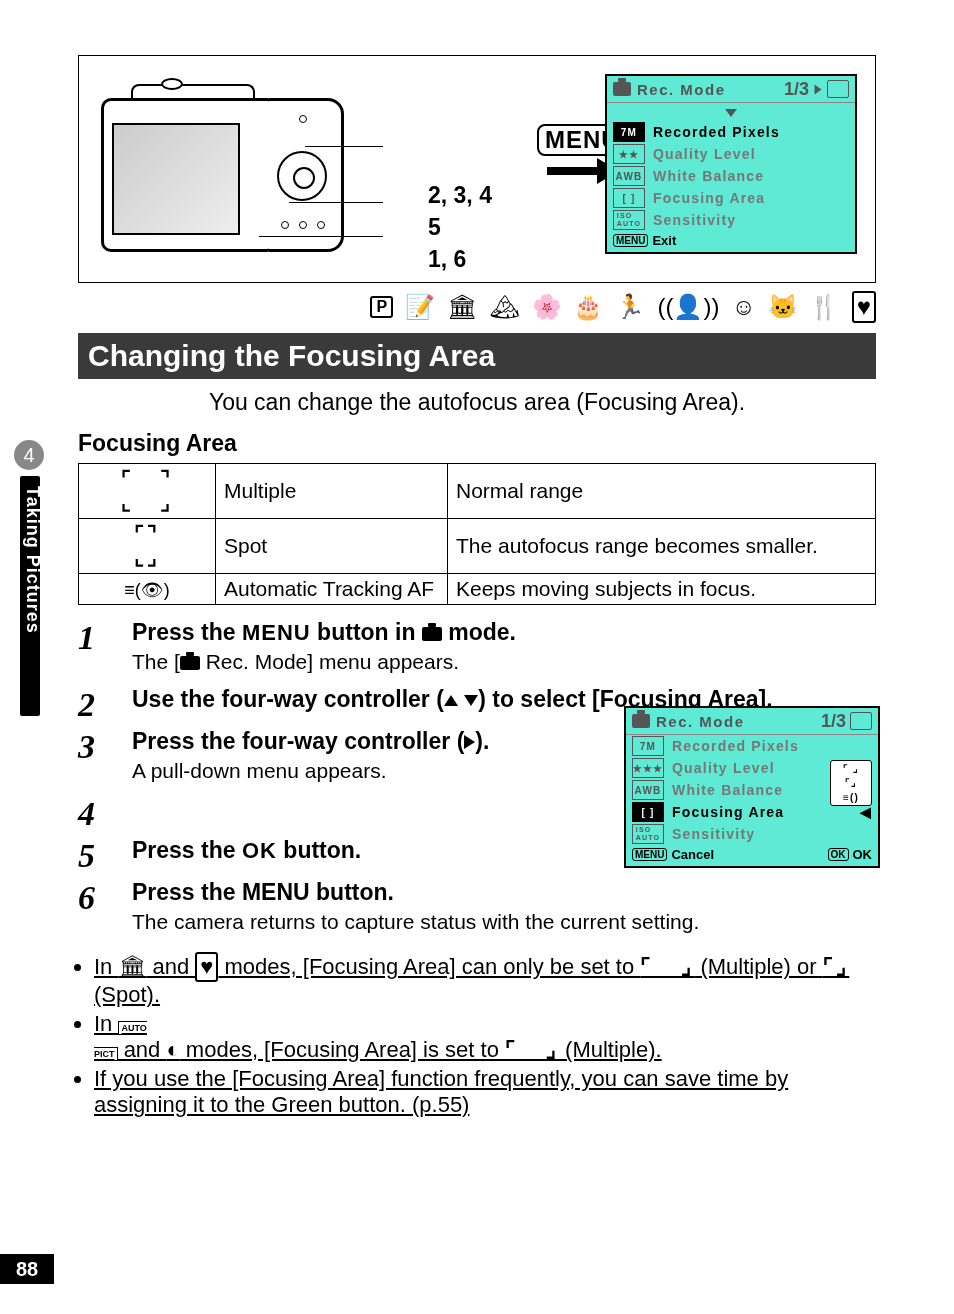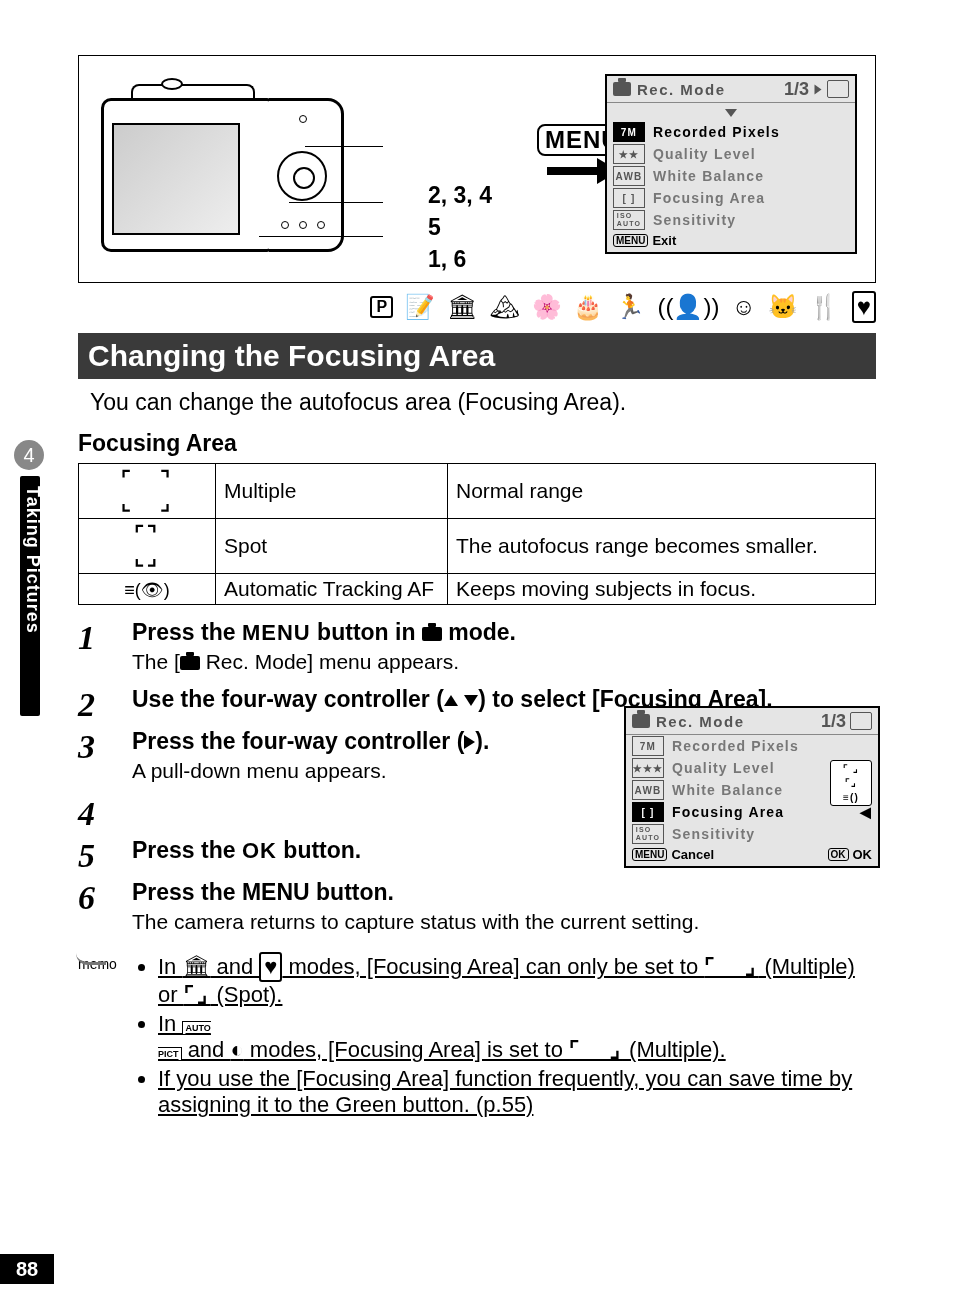--- a/index.html
+++ b/index.html
@@ -74,21 +74,21 @@
     position:absolute; left:468px; top:106px; width:72px; height:18px;
   }
   .arrow-rt .shaft{position:absolute; left:0; top:5px; width:52px; height:8px; background:#000;}
   .arrow-rt .head{
     position:absolute; right:0; top:-4px; width:0; height:0;
     border-top:13px solid transparent; border-bottom:13px solid transparent; border-left:22px solid #000;
   }
 
   
   .lcd-menu {
-    position:absolute; right:18px; top:18px; width:248px; border:2.5px solid #000; background:#e5e5e5;
+    position:absolute; right:18px; top:18px; width:248px; border:2.5px solid #000; background:#5eead4;
     font-family: Arial; color:#777;
   }
   .lcd-hdr {
     display:flex; align-items:center; height:26px; font: bold 15px Arial; color:#555; padding:0 6px;
     border-bottom:1px solid #888;
   }
   .lcd-hdr .cam{ width:18px;height:14px;background:#555;border-radius:2px;margin-right:6px;position:relative;}
   .lcd-hdr .cam::before{content:'';position:absolute;left:5px;top:-4px;width:8px;height:4px;background:#555;border-radius:1px;}
   .lcd-hdr .title{flex:1;letter-spacing:1.5px;}
   .lcd-hdr .pg{font-size:18px;color:#555;}
@@ -106,21 +106,21 @@
     display:flex; gap:12px; justify-content:flex-end; align-items:center;
     font-size:24px; margin: 2px 0 10px;
   }
   .icon-row .box{border:2px solid #000;border-radius:3px;padding:0 4px;font:bold 16px Arial;}
 
   
   .section-bar {
     background:#3a3a3a; color:#fff; font: bold 30px Arial;
     padding: 6px 10px; margin-bottom: 10px;
   }
-  .intro { font: 23px Arial; margin: 8px 12px 14px; }
+  .intro { font: 23px Arial; margin: 8px 12px 14px; text-align: center; }
   .subhead { font: bold 23px Arial; margin-bottom: 6px; }
 
   
   table.focus { width:100%; border-collapse:collapse; font:21px Arial; margin-bottom:14px;}
   table.focus td { border:1.3px solid #000; padding:3px 8px; vertical-align:middle;}
   table.focus td:first-child{width:120px;text-align:center;}
   table.focus td:nth-child(2){width:215px;}
 
   
   .steps { }
@@ -334,24 +334,20 @@
     <div class="step">
       <div class="num">6</div>
       <div class="body">
         <div class="title">Press the MENU button.</div>
         <div class="desc">The camera returns to capture status with the current setting.</div>
       </div>
     </div>
   </div>
 
   <div class="memo">
-    <div class="label">
-      <div class="swoosh"></div>
-      <span>memo</span>
-    </div>
     <div class="txt">
       <ul>
         <li>In <span>🏛</span> and <span class="heart-box">♥</span> modes, [Focusing Area] can only be set to <span class="brackets">⌜ &nbsp; ⌟</span> (Multiple) or <span class="brackets">⌜⌟</span> (Spot).</li>
         <li>In <span style="border:1px solid #000;font:bold 9px Arial;padding:1px 2px;">AUTO<br>PICT</span> and <span>◐</span> modes, [Focusing Area] is set to <span class="brackets">⌜ &nbsp; ⌟</span> (Multiple).</li>
         <li>If you use the [Focusing Area] function frequently, you can save time by assigning it to the Green button. (p.55)</li>
       </ul>
     </div>
   </div>
 
 </div>

